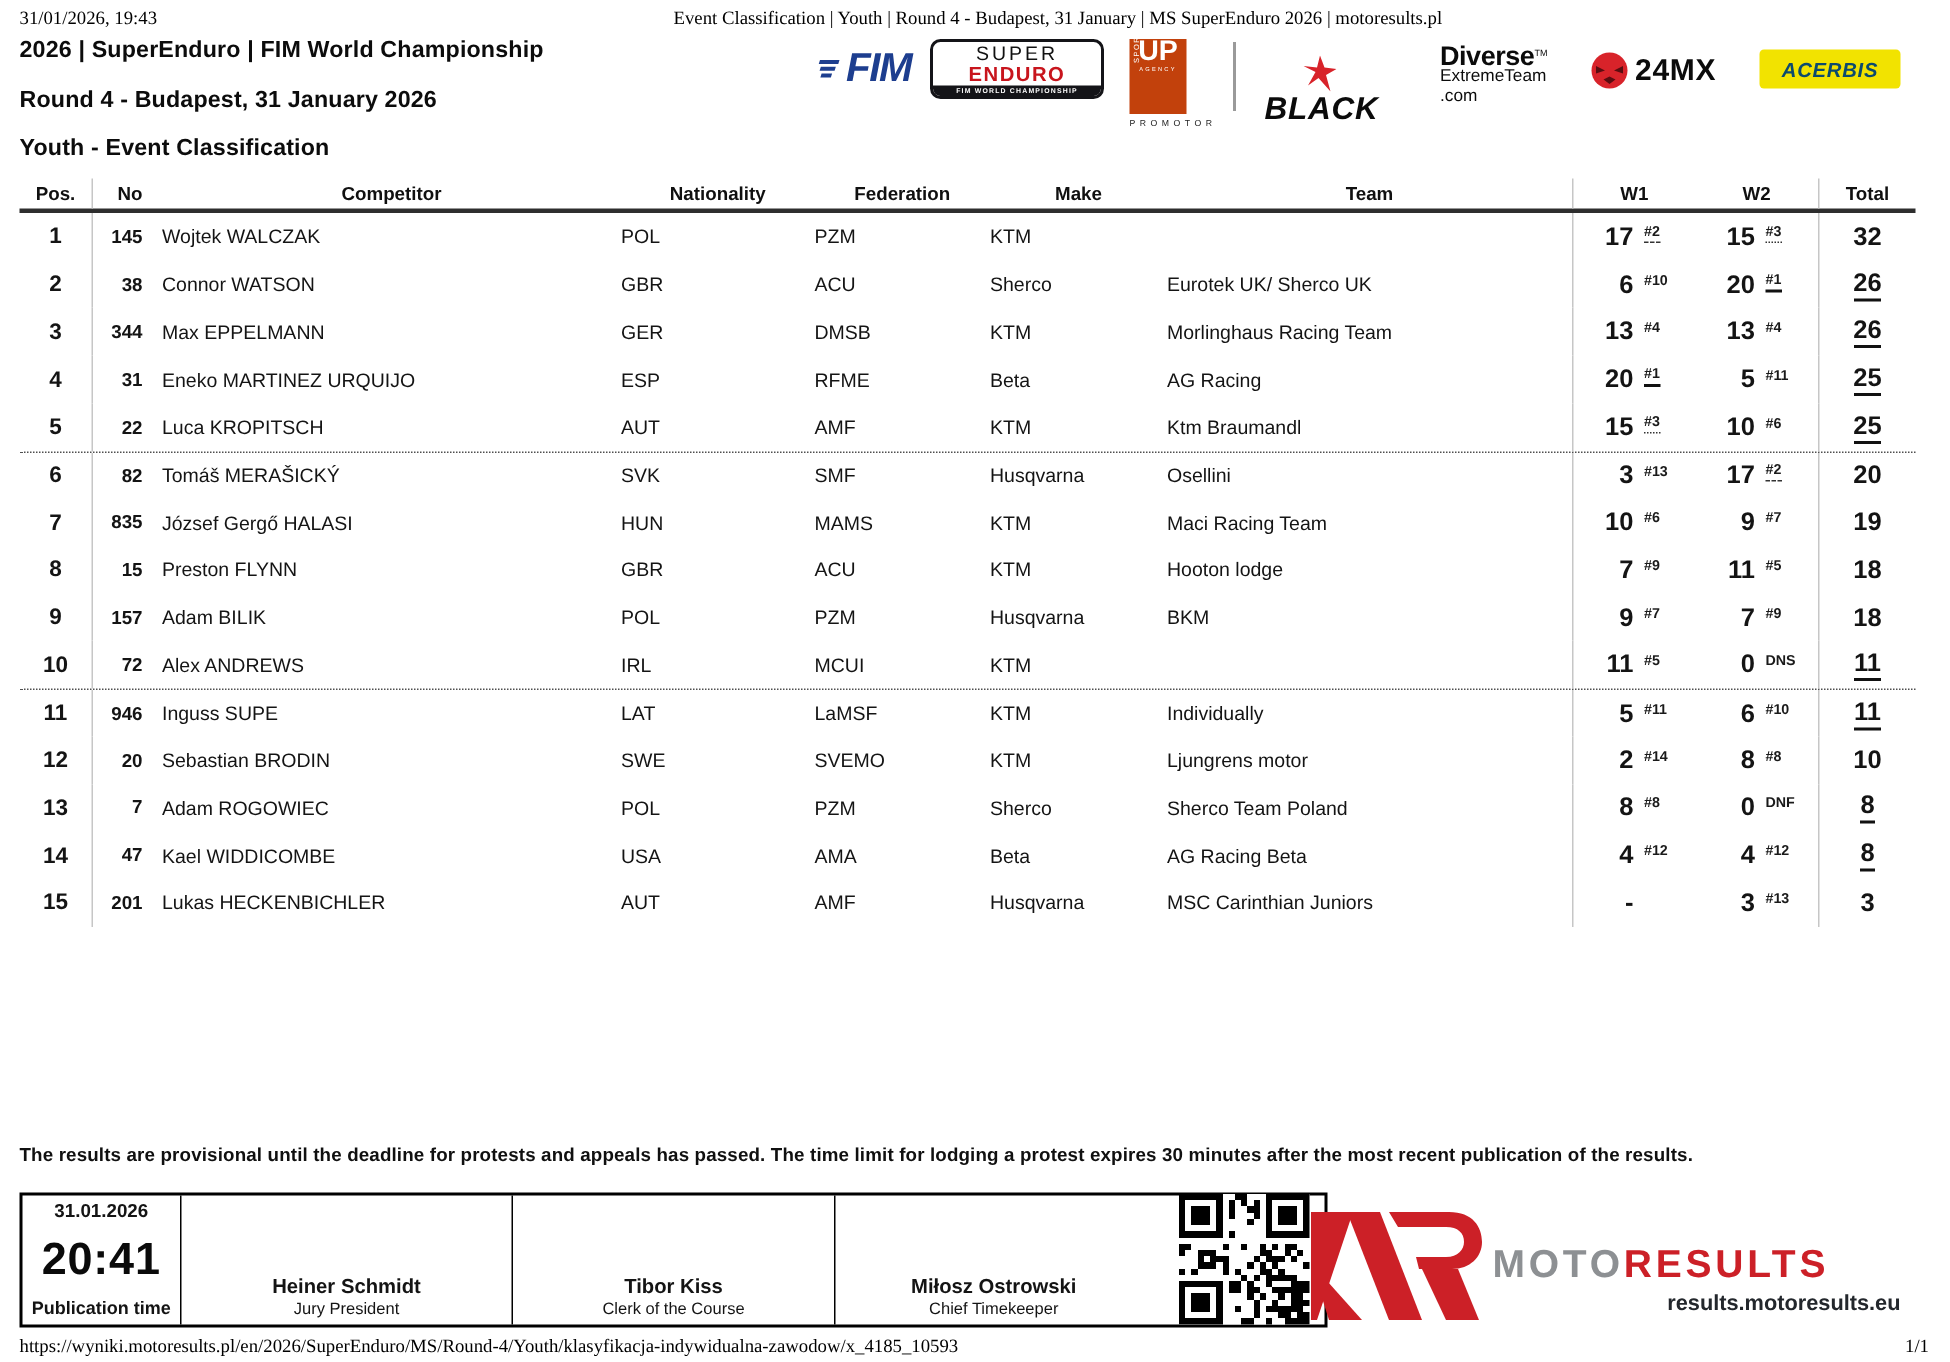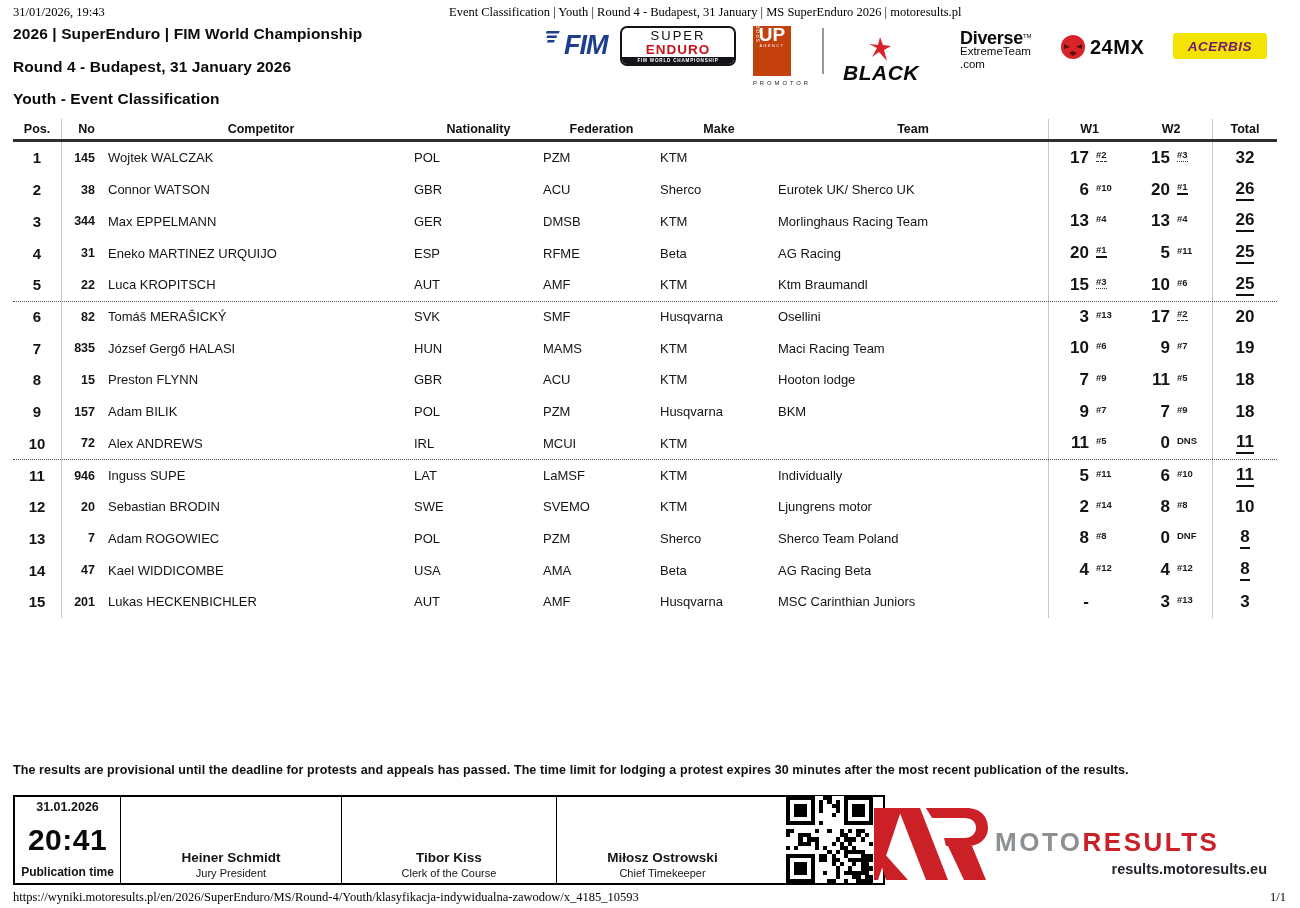--- a/index.html
+++ b/index.html
@@ -13,21 +13,21 @@
   .foot-url { position:absolute; top:890px; left:13px; font-size:12.5px; color:#000; }
   .foot-page { position:absolute; top:890px; right:14px; font-size:12.5px; color:#000; }
 
   
   .title-block { position:absolute; left:13px; top:25px; }
   .title-line { font-weight:700; font-size:15.5px; color:#0c0c0c; margin-bottom:14.5px; letter-spacing:.1px; }
 
   
   .logos { position:absolute; left:540px; top:22px; height:62px; width:747px; }
   .logo { position:absolute; }
-  .fim-logo { left:5px; top:8px; display:flex; align-items:flex-start; color:#1d3e8f; }
+  .fim-logo { left:5px; top:8px; display:flex; align-items:center; color:#1d3e8f; }
   .fim-lines { width:16px; height:14px; margin-right:3px; }
   .fim-text { font-size:27px; font-weight:700; font-style:italic; letter-spacing:-1px; }
   .se-box { left:80px; top:4px; width:116px; border:2.5px solid #141418; border-radius:7px; background:#fff; text-align:center; overflow:hidden; }
   .se-top { font-size:13px; font-weight:400; letter-spacing:2px; color:#111; line-height:14px; padding-top:1px;}
   .se-mid { font-size:13.5px; font-weight:700; letter-spacing:1px; color:#c8151d; line-height:14px; }
   .se-sub { font-size:4.6px; font-weight:700; letter-spacing:.8px; color:#fff; background:#141418; line-height:7px; }
   .up-box { left:213px; top:4px; width:38px; text-align:center; }
   .up-red { background:#c2410c; width:38px; height:50px; color:#fff; position:relative; display:flex; flex-direction:column; align-items:center; justify-content:flex-start; }
   .up-main { font-size:19px; font-weight:700; line-height:18px; }
   .up-sport { position:absolute; left:2px; top:16px; font-size:5px; letter-spacing:1px; transform:rotate(-90deg); transform-origin:left top; }
@@ -38,21 +38,21 @@
   .black-icon { width:22px; height:24px; margin-right:2px; }
   .black-text { font-size:21px; font-weight:700; font-style:italic; letter-spacing:.5px; color:#0b0b0b; }
   .diverse-logo { left:420px; top:8px; color:#0b0b0b; line-height:13px; }
   .diverse-l1 { font-size:18px; font-weight:700; letter-spacing:-.3px; }
   .diverse-tm { font-size:6px; vertical-align:super; font-weight:400; }
   .diverse-l2, .diverse-l3 { font-size:11.5px; font-weight:400; }
   .mx-logo { left:520px; top:12px; display:flex; align-items:center; }
   .mx-icon { width:26px; height:26px; margin-right:4px; }
   .mx-text { font-size:20px; font-weight:700; letter-spacing:.5px; color:#0b0b0b; }
   .acerbis-box { left:633px; top:11px; width:94px; height:26px; background:#f2e300; border-radius:3px; display:flex; align-items:center; justify-content:center; }
-  .acerbis-text { font-size:13.5px; font-weight:700; font-style:italic; letter-spacing:.5px; color:#701a75; }
+  .acerbis-text { font-size:13.5px; font-weight:700; font-style:italic; letter-spacing:.5px; color:#0c4a6e; }
 
   
   .rtable { position:absolute; left:13px; top:119px; width:1264px; }
   .thead, .trow { display:grid; grid-template-columns:49px 36px 10px 306px 129px 117px 118px 270px 82px 82px 65px; align-items:center; }
   .thead { height:23px; border-bottom:3px solid #2e2e2e; font-weight:700; font-size:12.5px; color:#101010; }
   .thead .cell { height:100%; display:flex; align-items:center; }
   .trow { height:31.73px; font-size:13px; }
   .trow.sep { border-top:1.6px dotted #4f4f4f; }
   .cell { height:100%; display:flex; align-items:center; }
   .c-pos { justify-content:center; border-right:1px solid #c6c6c6; }

